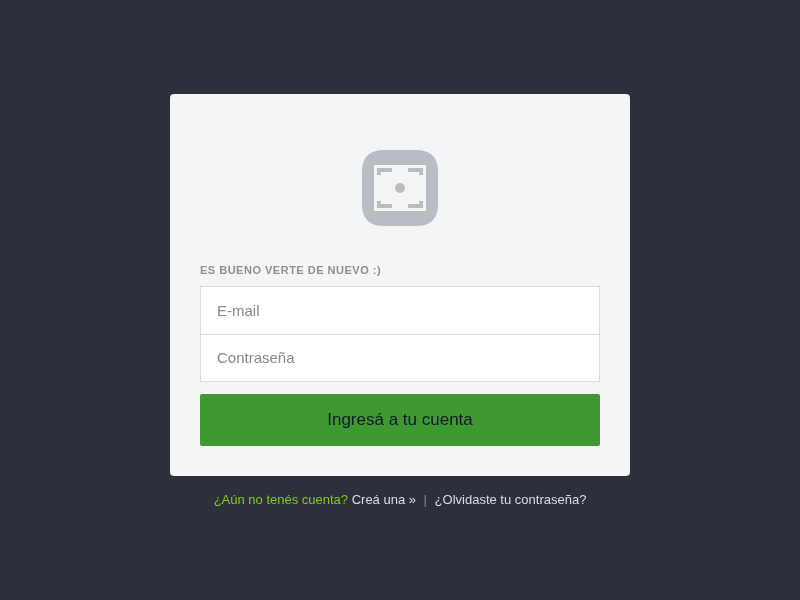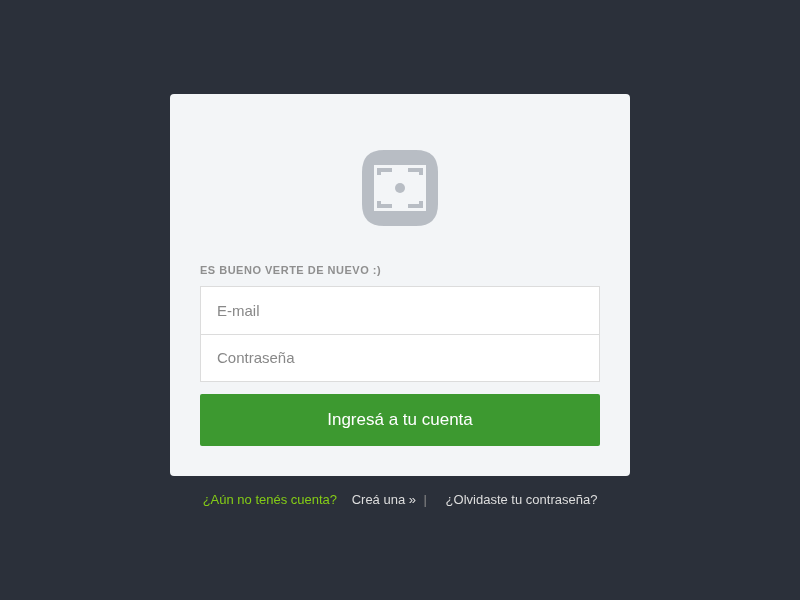--- a/index.html
+++ b/index.html
@@ -51,32 +51,32 @@
       outline: none;
     }
     .input-field::placeholder { color: #888; }
     .input-field:first-of-type { border-bottom: none; }
     .input-group { width: 100%; margin-bottom: 12px; }
     .login-button {
       width: 100%;
       height: 52px;
       background: #3d9930;
       border: none;
-      color: #ffffff;
+      color: #0f172a;
       font-size: 17px;
       cursor: pointer;
       border-radius: 2px;
     }
     .footer-links {
       margin-top: 16px;
       font-size: 13px;
       color: #ccc;
     }
     .footer-links .dim { color: #84cc16; }
-    .footer-links a { color: #ddd; text-decoration: none; margin-left: 11px; }
+    .footer-links a { color: #ddd; text-decoration: none; }
     .footer-links .sep { color: #888; margin: 0 4px; }
   </style>
 </head>
 <body>
 
 <div class="login-card">
   <div class="logo">
     <svg width="92" height="92" viewBox="0 0 92 92">
       <path d="M 30 8 Q 8 8 8 30 L 8 62 Q 8 84 30 84 L 62 84 Q 84 84 84 62 L 84 30 Q 84 8 62 8 Z" fill="#b8bdc4"></path>
       <rect x="20" y="23" width="52" height="46" fill="#f3f5f7"></rect>

